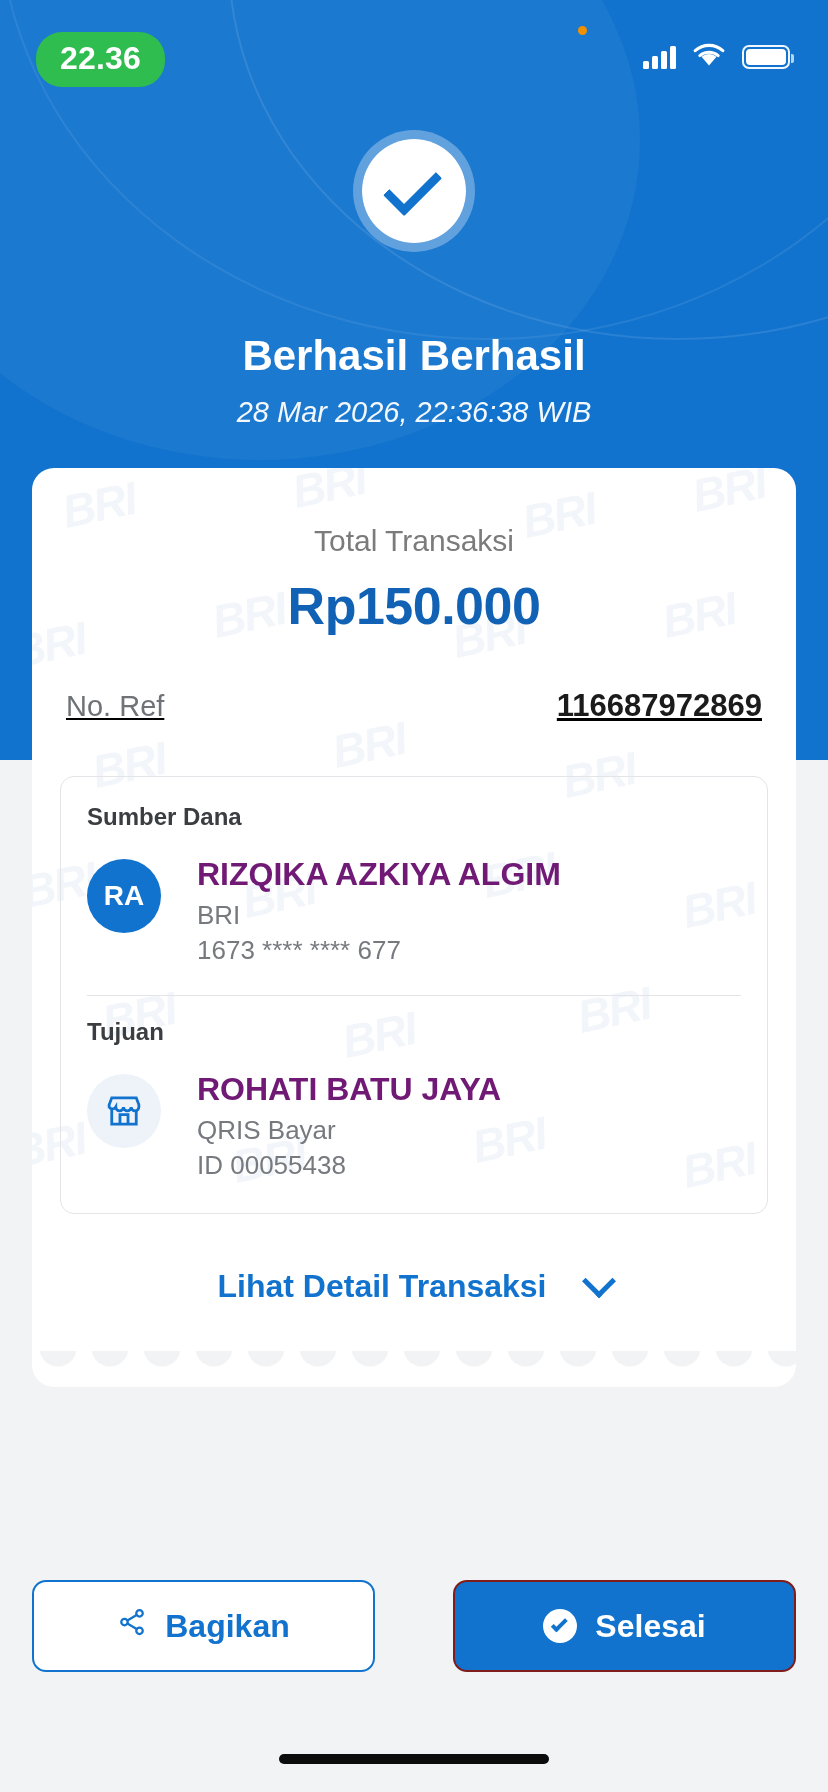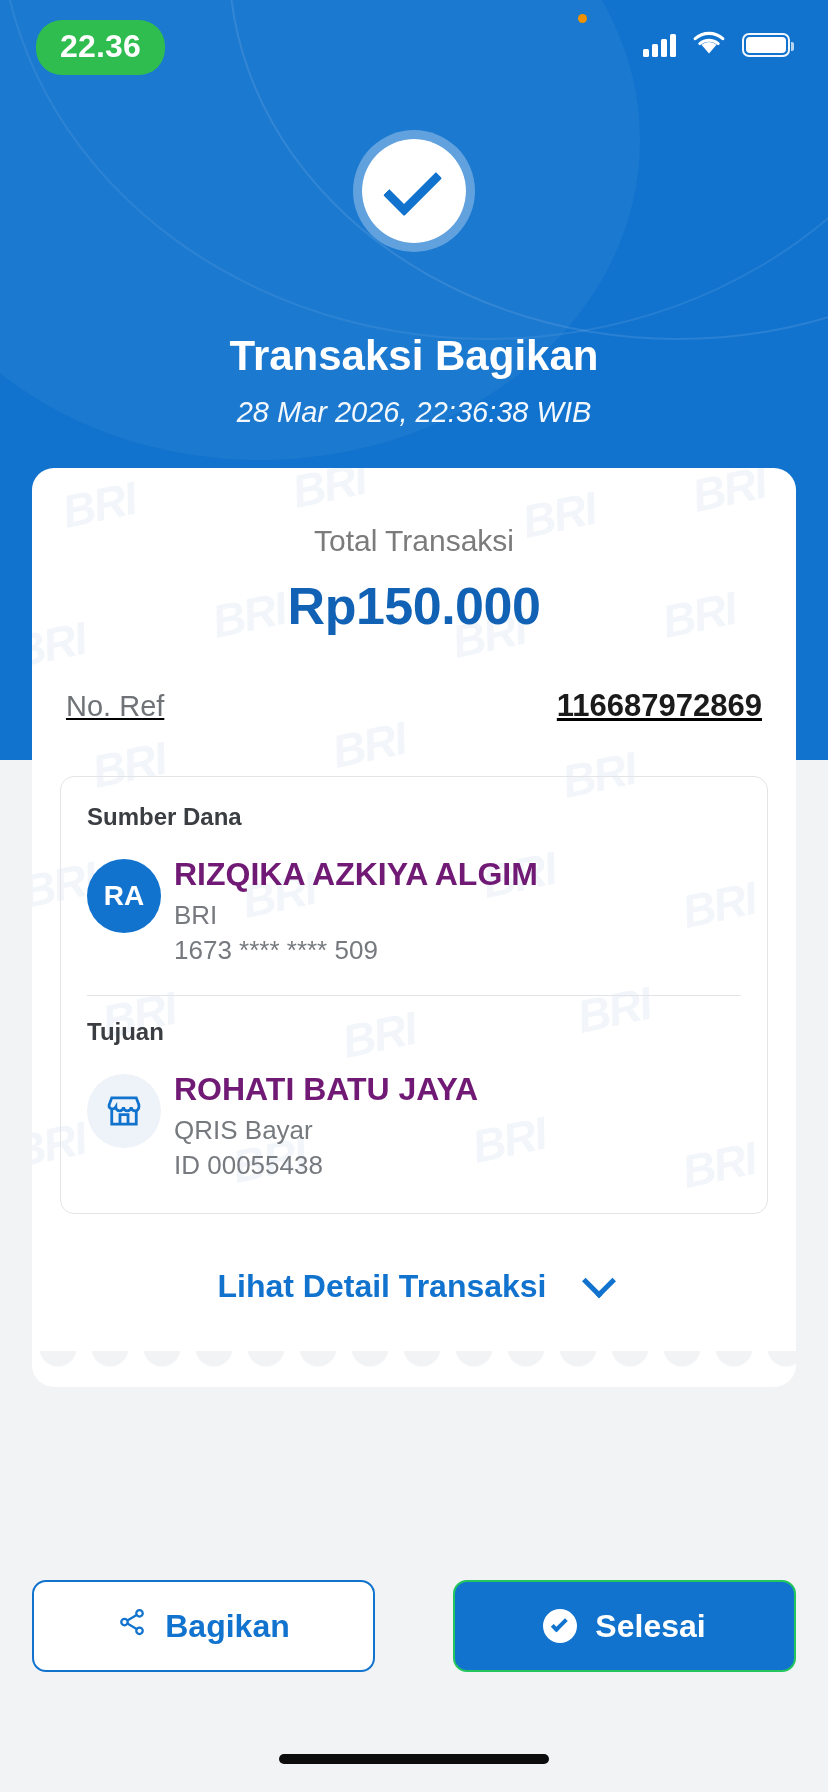--- a/index.html
+++ b/index.html
@@ -42,21 +42,21 @@
     position: absolute;
     top: -520px; right: -150px;
     width: 980px; height: 860px;
     border-radius: 50%;
     border: 2px solid rgba(255,255,255,0.08);
   }
 
   
   .statusbar {
     position: absolute;
-    top: 0; left: 0; right: 0;
+    top: 12px; left: 0; right: 0;
     height: 96px;
     z-index: 20;
   }
   .clock-pill {
     position: absolute;
     left: 36px; top: 20px;
     background: #2fbd4f;
     color: #fff;
     font-size: 32px;
     font-weight: 600;
@@ -202,21 +202,21 @@
   }
   .sec-title {
     color: #3a3d41;
     font-size: 24px;
     font-weight: bold;
     padding-bottom: 6px;
   }
   .party {
     display: flex;
     align-items: flex-start;
-    gap: 13px;
+    gap: 36px;
     padding-top: 18px;
   }
   .avatar {
     width: 74px; height: 74px;
     border-radius: 50%;
     background: #1273ce;
     color: #fff;
     font-size: 28px;
     font-weight: bold;
     display: flex; align-items: center; justify-content: center;
@@ -295,21 +295,21 @@
     font-weight: bold;
     cursor: pointer;
   }
   .btn-outline {
     background: #fff;
     border: 2px solid #1273ce;
     color: #1273ce;
   }
   .btn-solid {
     background: #1273ce;
-    border: 2px solid #22c55e;
+    border: 2px solid #7f1d1d;
     color: #ffffff;
     margin-left: 48px;
   }
   .check-badge {
     width: 34px; height: 34px;
     border-radius: 50%;
     background: #fff;
     display: flex; align-items: center; justify-content: center;
   }
   .check-badge i {
@@ -358,21 +358,21 @@
       </span>
       <span class="battery">
           <i></i>
         </span>
     </div>
   </div>
 
   <div class="success-circle">
     <div class="check"></div>
   </div>
-  <div class="success-title">Transaksi Bagikan</div>
+  <div class="success-title">Berhasil Berhasil</div>
   <div class="success-date">28 Mar 2026, 22:36:38 WIB</div>
 
   <div class="receipt">
     <div class="watermarks">
       <div class="wm" style="left:30px;  top:10px;">BRI</div>
       <div class="wm" style="left:260px; top:-10px;">BRI</div>
       <div class="wm" style="left:490px; top:20px;">BRI</div>
       <div class="wm" style="left:660px; top:-6px;">BRI</div>
       <div class="wm" style="left:-20px; top:150px;">BRI</div>
       <div class="wm" style="left:180px; top:120px;">BRI</div>
@@ -403,21 +403,21 @@
         <span class="ref-value">116687972869</span>
       </div>
 
       <div class="detail-box">
         <div class="sec-title">Sumber Dana</div>
         <div class="party">
           <div class="avatar">RA</div>
           <div>
             <div class="party-name">RIZQIKA AZKIYA ALGIM</div>
             <div class="party-sub">BRI</div>
-            <div class="party-sub" style="padding-top:0">1673 **** **** 509</div>
+            <div class="party-sub" style="padding-top:0">1673 **** **** 677</div>
           </div>
         </div>
 
         <div class="divider"></div>
 
         <div class="sec-title">Tujuan</div>
         <div class="party">
           <div class="merchant-ico">
             <svg width="42" height="42" viewBox="0 0 24 24" fill="none" stroke="#1273ce" stroke-width="1.6" aria-hidden="true">
               <path d="M3.5 8.5 L5 4.5 h14 l1.5 4 v1.2 a2.2 2.2 0 0 1 -4.4 0 a2.2 2.2 0 0 1 -4.4 0 a2.2 2.2 0 0 1 -4.4 0 a2.2 2.2 0 0 1 -3.8 0 Z"></path>

